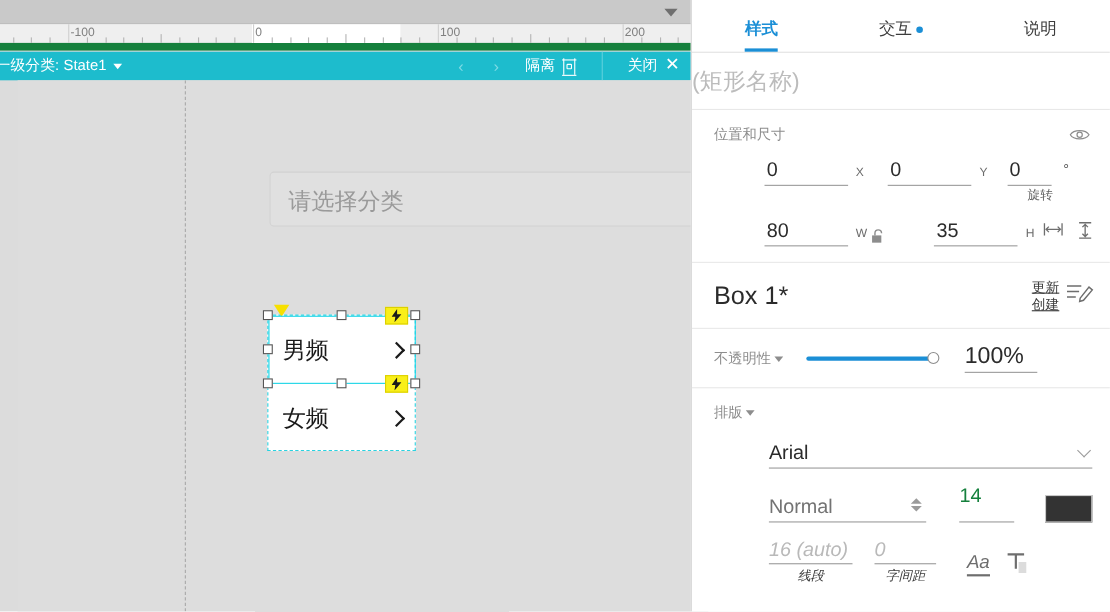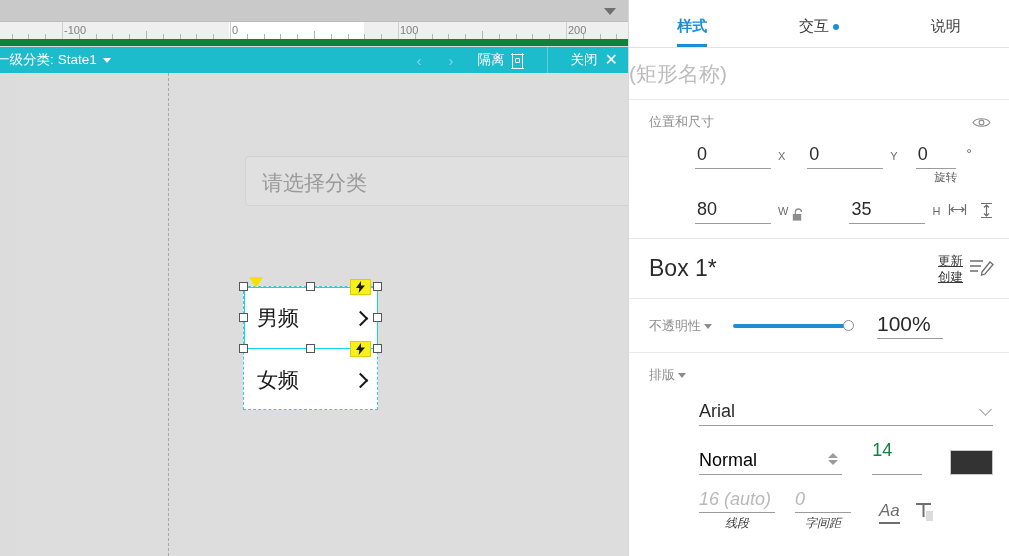--- a/index.html
+++ b/index.html
@@ -275,21 +275,21 @@
     font-size: 18px; color: #2b2b2b;
   }
   .chev-dn-sm {
     width: 9px; height: 9px; border-right: 1.6px solid #9b9b9b;
     border-bottom: 1.6px solid #9b9b9b; transform: rotate(45deg);
     margin-bottom: 4px; margin-right: 3px;
   }
   #weight-sel {
     width: 145px; display: flex; align-items: center; justify-content: space-between;
     border-bottom: 1px solid #9b9b9b; padding-bottom: 3px;
-    font-size: 18px; color: #000000;
+    font-size: 18px; color: #737373;
   }
   .spin { display: flex; flex-direction: column; gap: 2px; margin-right: 4px; margin-bottom: 3px; }
   .spin .up, .spin .dn {
     width: 0; height: 0; border-left: 5px solid transparent; border-right: 5px solid transparent;
   }
   .spin .up { border-bottom: 5px solid #9b9b9b; }
   .spin .dn { border-top: 5px solid #9b9b9b; }
   #fsize {
     width: 50px; margin-left: 30px; border-bottom: 1px solid #9b9b9b;
     font-size: 18px; color: #15803d; padding-bottom: 13px; text-align: left;

